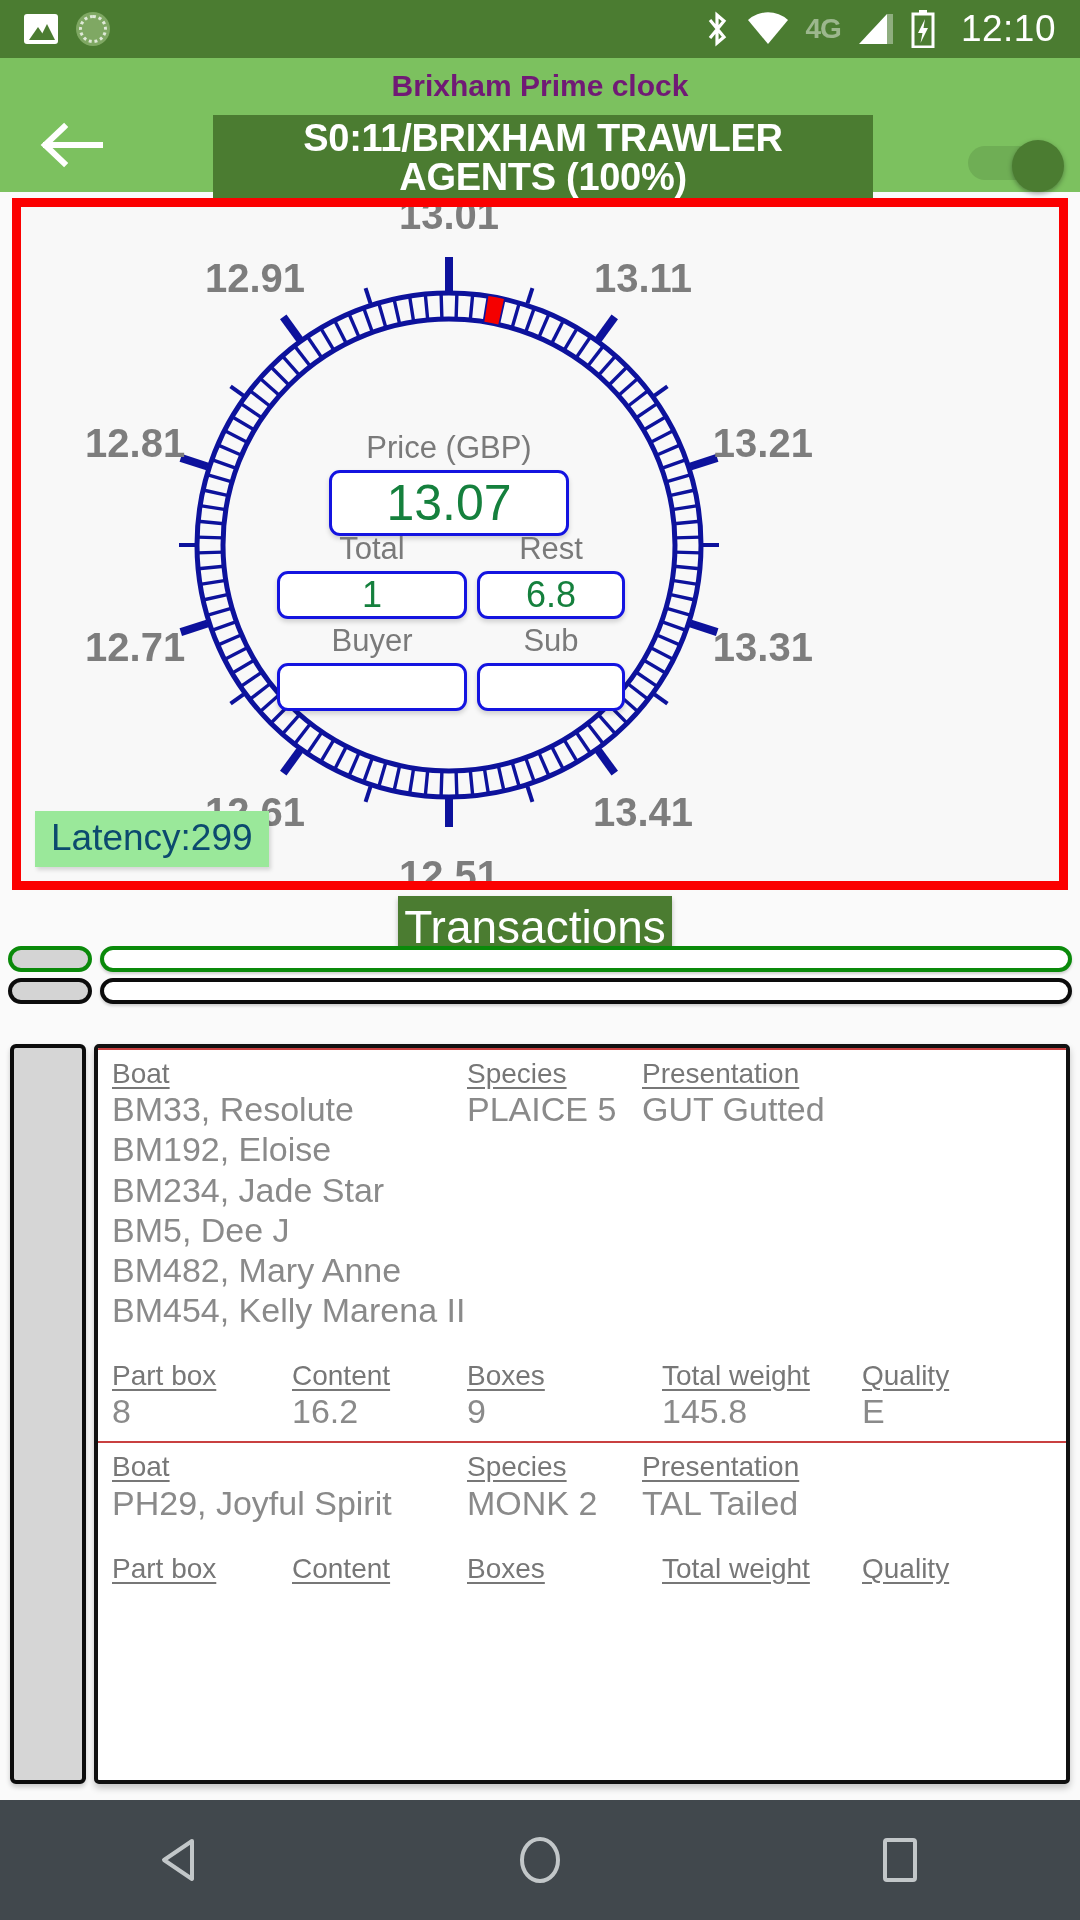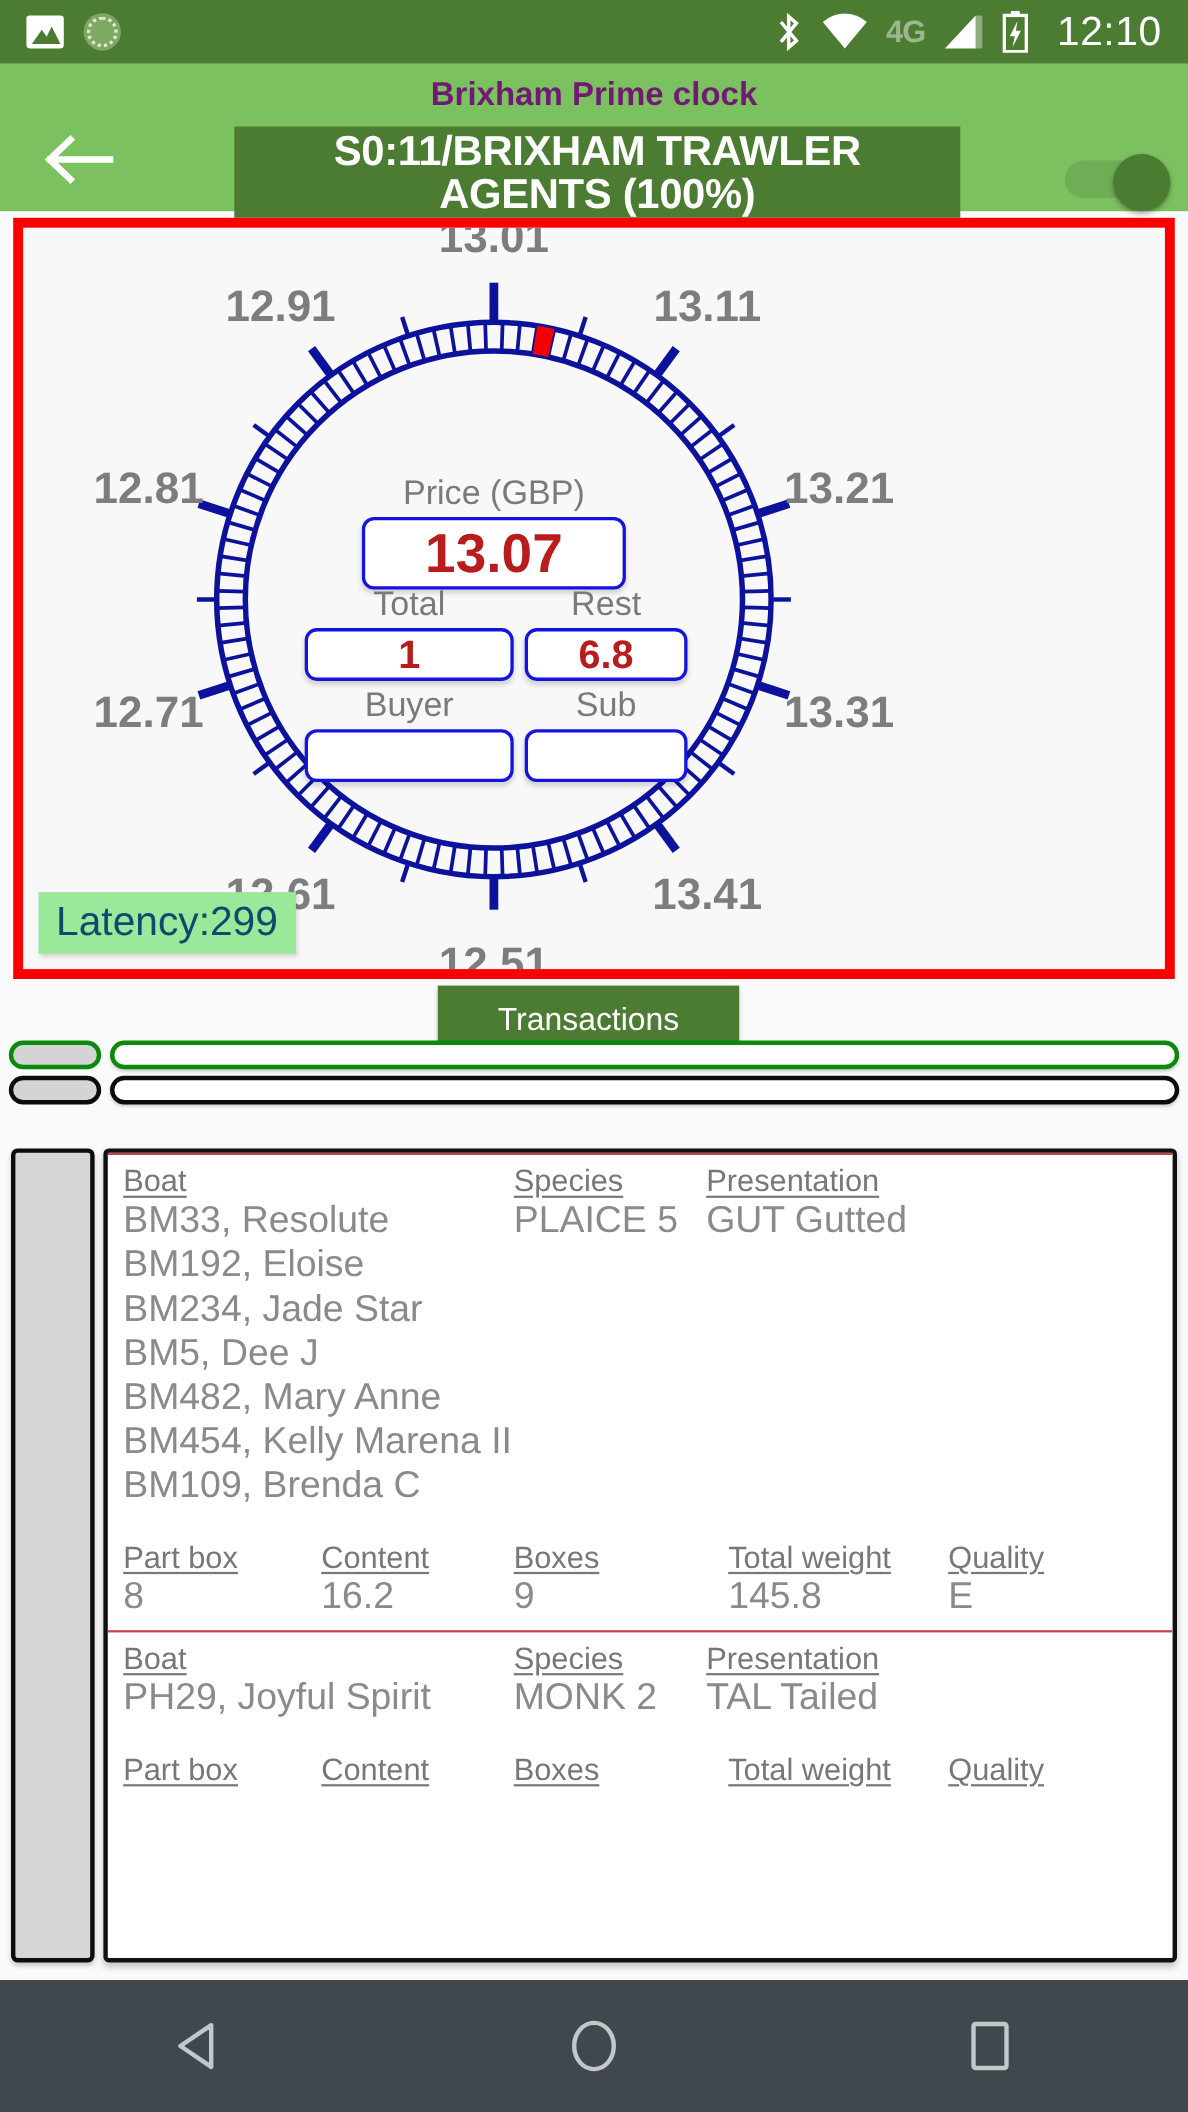--- a/index.html
+++ b/index.html
@@ -122,21 +122,21 @@
   .fld { position: absolute; pointer-events: auto; }
   .fld-label {
     text-align: center; color: #7a7a7a; font-size: 31px;
     line-height: 1; margin-bottom: 7px;
   }
   .fld-box {
     background: #ffffff; border: 3px solid #1414e0; border-radius: 11px;
     box-shadow: 0 3px 5px rgba(0,0,0,.16);
     display: flex; align-items: center; justify-content: center;
   }
-  .fld-val { color: #b91c1c; line-height: 1; font-weight: bold; }
+  .fld-val { color: #15803d; line-height: 1; }
 
   .fld-price { left: 308px; top: 192px; width: 240px; }
   .fld-price .fld-box { height: 66px; }
   .fld-price .fld-val { font-size: 50px; }
 
   .fld-total { left: 256px; top: 293px; width: 190px; }
   .fld-total .fld-box { height: 48px; }
   .fld-total .fld-val { font-size: 36px; }
 
   .fld-rest { left: 456px; top: 293px; width: 148px; }
@@ -147,21 +147,21 @@
   .fld-buyer .fld-box { height: 48px; }
 
   .fld-sub { left: 456px; top: 385px; width: 148px; }
   .fld-sub .fld-box { height: 48px; }
 
   
   .tx-btn {
     position: absolute; top: 896px; left: 398px;
     width: 274px; height: 62px;
     background: #4b7c31; color: #ffffff;
-    font-size: 29px; display: flex; align-items: center; justify-content: center;
+    font-size: 46px; display: flex; align-items: center; justify-content: center;
     box-shadow: 0 3px 5px rgba(0,0,0,.25);
     cursor: pointer;
   }
 
   
   .bars { position: absolute; top: 946px; left: 0; width: 1080px; }
   .barrow { display: flex; align-items: center; gap: 8px; margin-bottom: 6px; padding: 0 8px; }
   .bar-pill {
     width: 84px; height: 26px; border-radius: 13px; background: #d4d4d4;
     border: 4px solid #0a8a0a; cursor: pointer;
@@ -491,21 +491,20 @@
           <div class="hdr-cell c-pres">Presentation</div>
         </div>
         <div class="data-row">
           <div class="c-boat boat-list">
             <div>BM33, Resolute</div>
             <div>BM192, Eloise</div>
             <div>BM234, Jade Star</div>
             <div>BM5, Dee J</div>
             <div>BM482, Mary Anne</div>
             <div>BM454, Kelly Marena II</div>
-            <div>BM109, Brenda C</div>
           </div>
           <div class="data-cell c-spec">PLAICE 5</div>
           <div class="data-cell c-pres">GUT Gutted</div>
         </div>
         <div class="gap-md"></div>
         <div class="hdr-row">
           <div class="hdr-cell c-part">Part box</div>
           <div class="hdr-cell c-cont">Content</div>
           <div class="hdr-cell c-boxes">Boxes</div>
           <div class="hdr-cell c-tw">Total weight</div>

